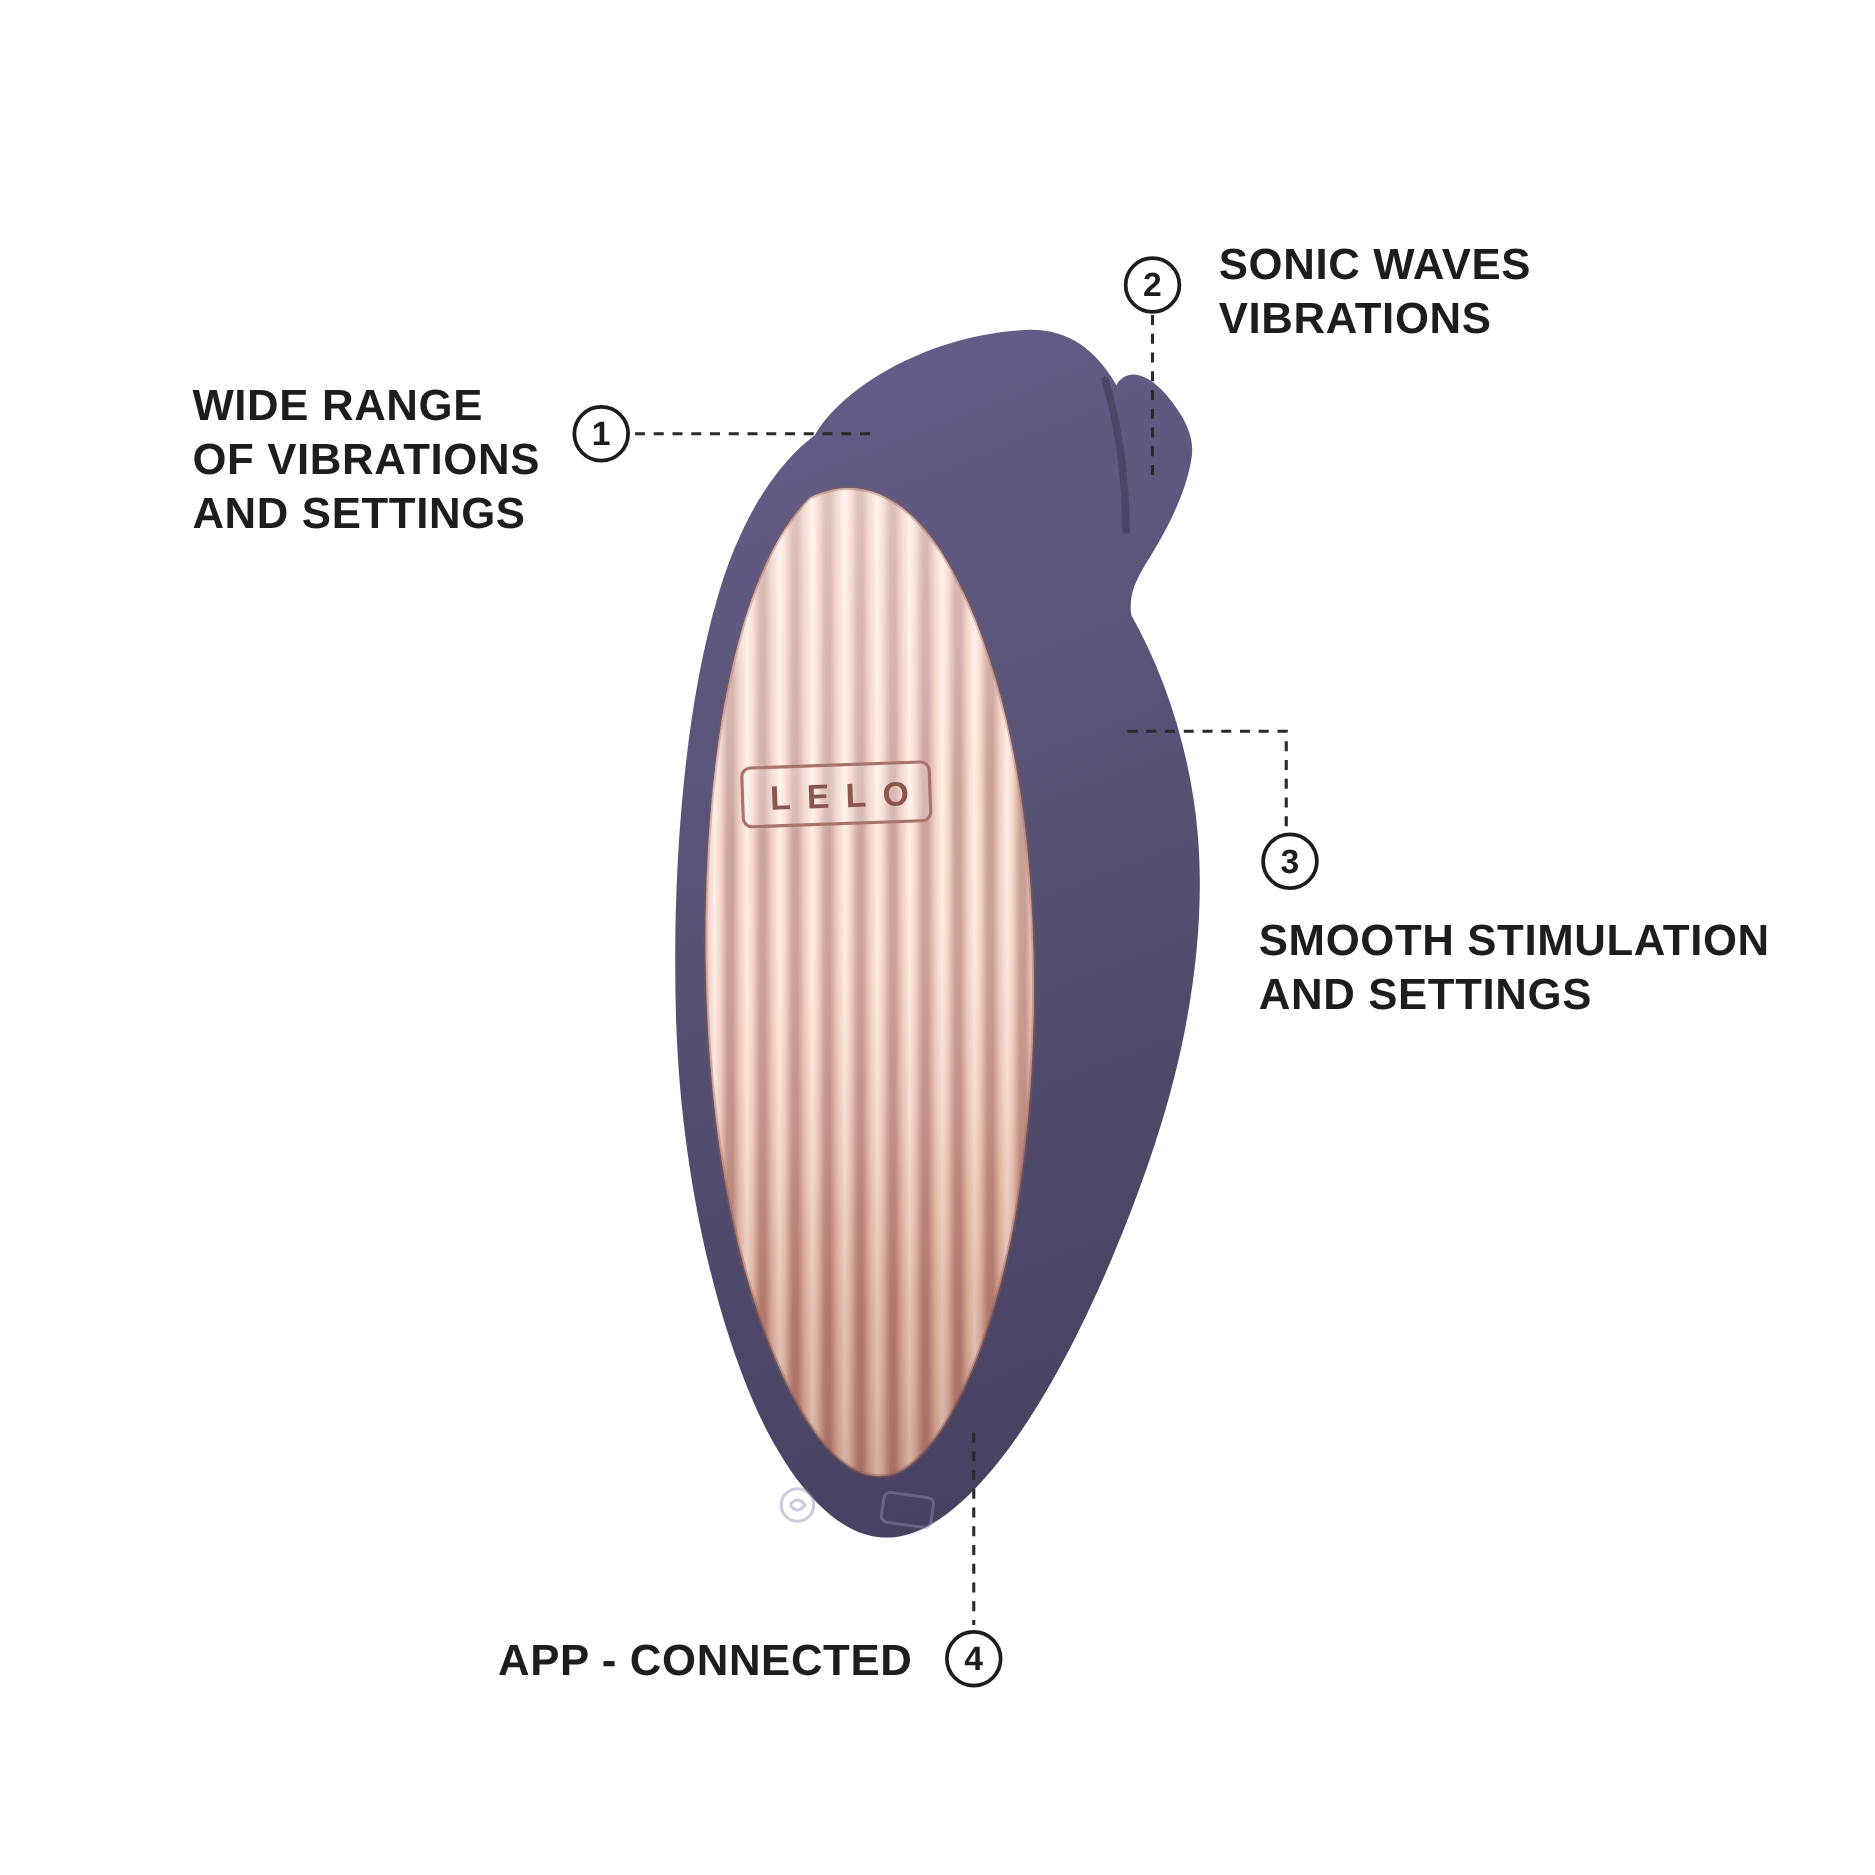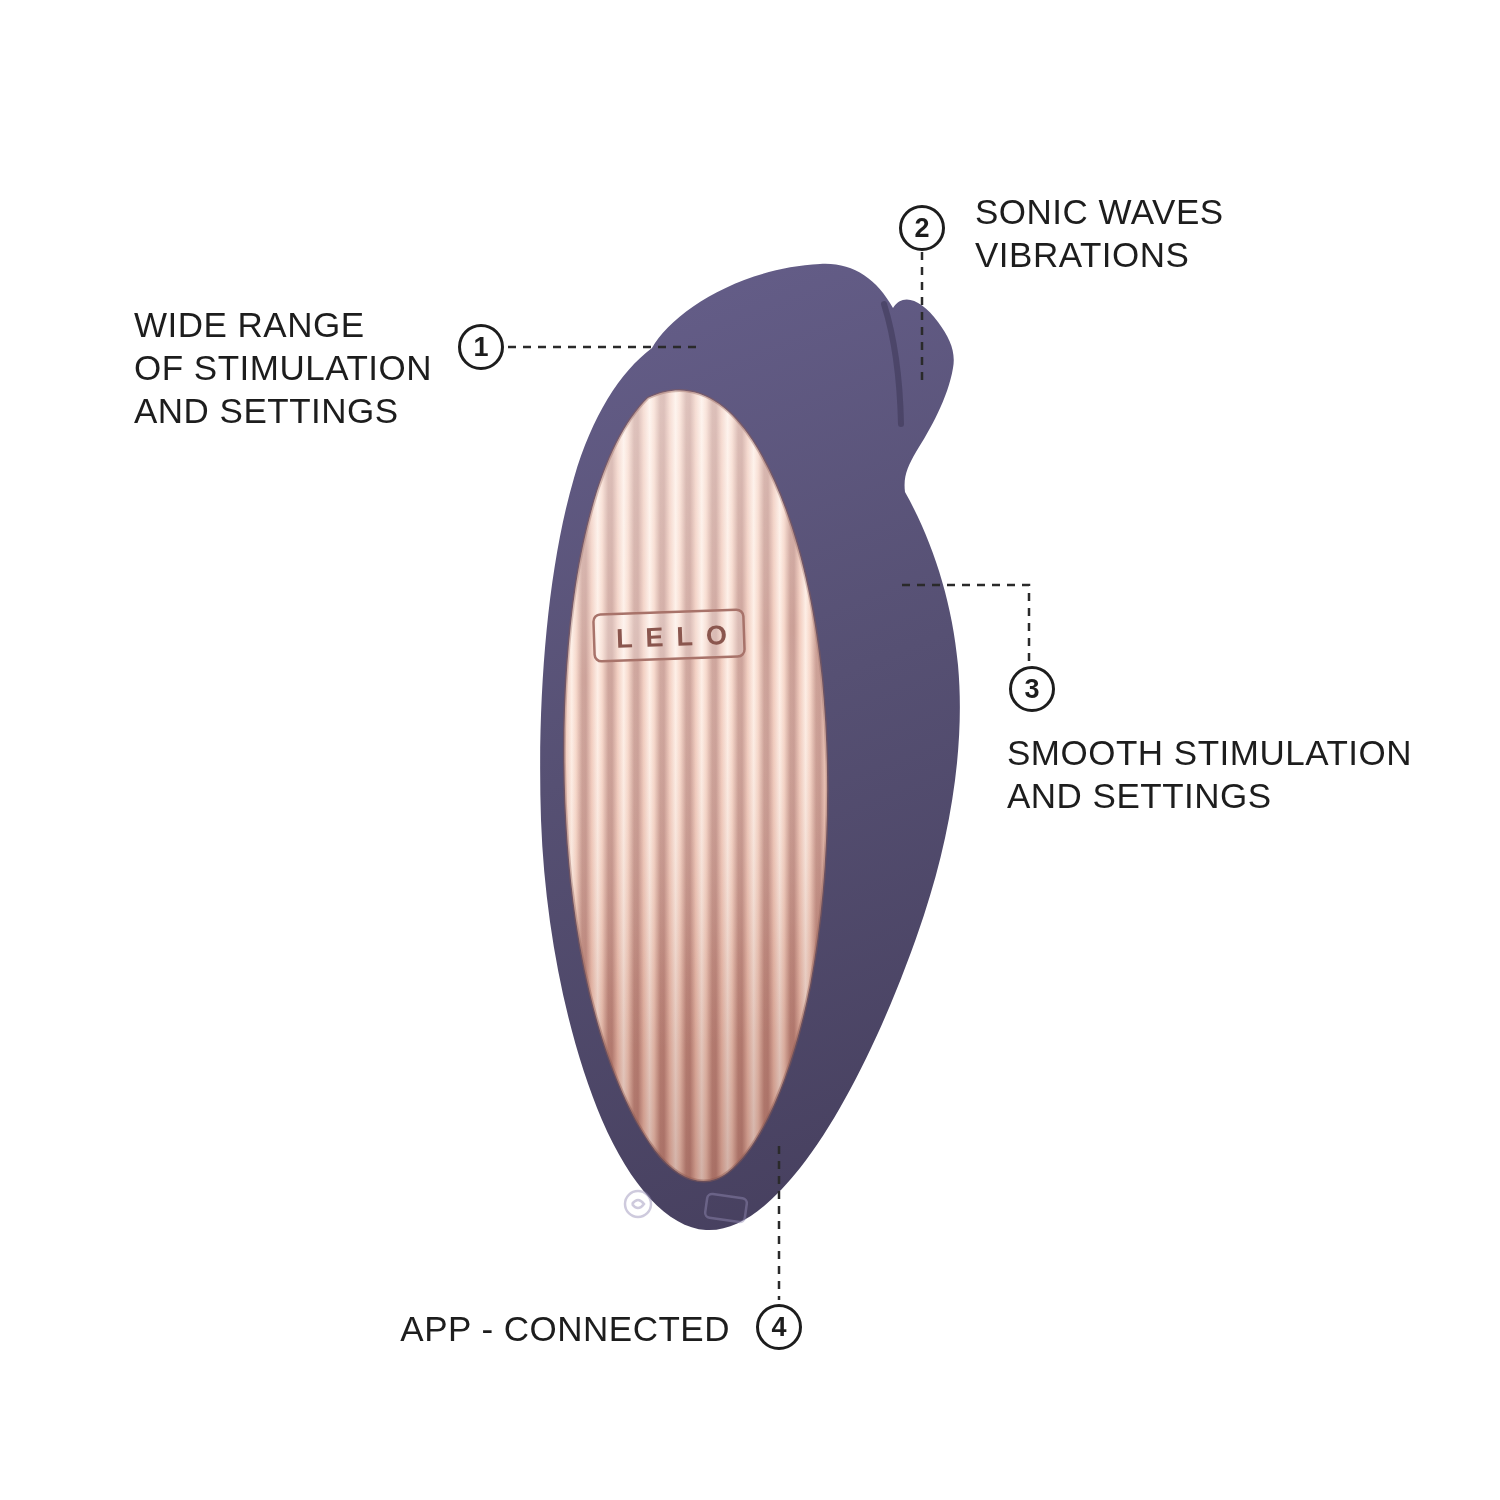--- a/index.html
+++ b/index.html
@@ -10,21 +10,21 @@
     font-family:"Liberation Sans", sans-serif;
     overflow:hidden;
     margin:0 auto;
   }
   .scene{
     position:absolute;left:0;top:0;width:1500px;height:1500px;
   }
   .callout{
     position:absolute;
     color:#1d1d1d;
-    font-weight:400;
+    font-weight:700;
     font-size:35px;
     line-height:43px;
     letter-spacing:0.5px;
     white-space:nowrap;
   }
   .align-right{}
   .num-circle{
     position:absolute;
     width:46px;height:46px;
     box-sizing:border-box;
@@ -136,21 +136,21 @@
     <g stroke="#2a2a2a" stroke-width="2.5" stroke-dasharray="8 7" fill="none">
       <path d="M 508 347 H 697"></path>
       <path d="M 922 252 V 387"></path>
       <path d="M 902 585 H 1029 V 662"></path>
       <path d="M 779 1146 V 1300"></path>
     </g>
   </svg>
 
   <div class="callout align-right" id="callout-1">
     <div>WIDE RANGE</div>
-    <div>OF STIMULATION</div>
+    <div>OF VIBRATIONS</div>
     <div>AND SETTINGS</div>
   </div>
   <div class="num-circle" id="circle-1">
     <span>1</span>
   </div>
 
   <div class="callout" id="callout-2">
     <div>SONIC WAVES</div>
     <div>VIBRATIONS</div>
   </div>

